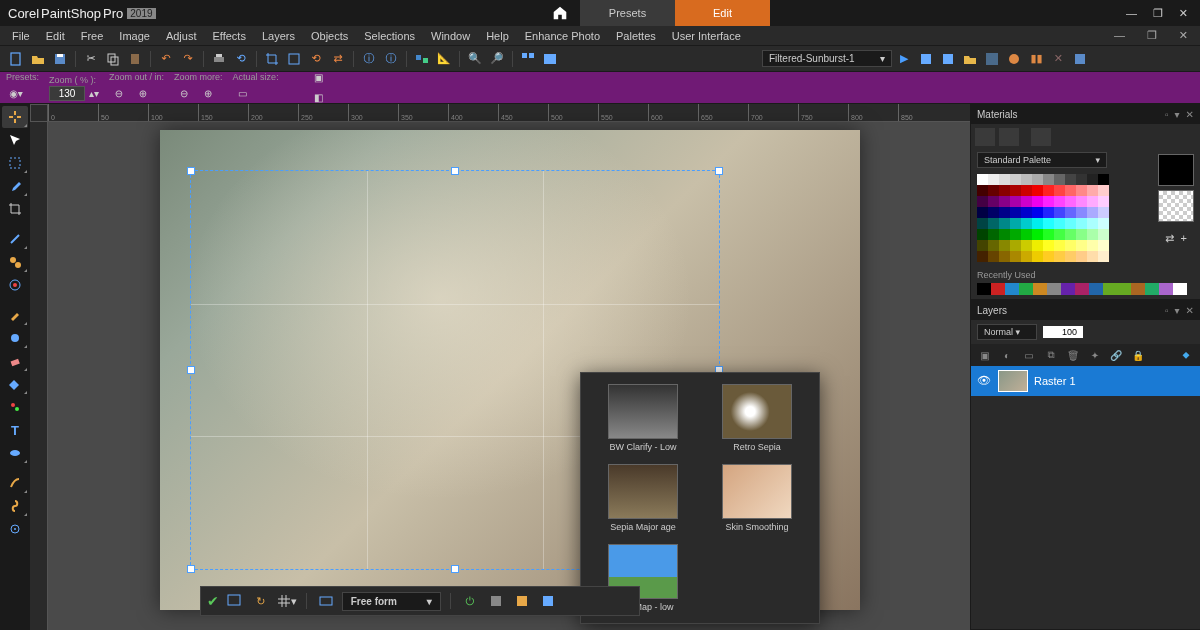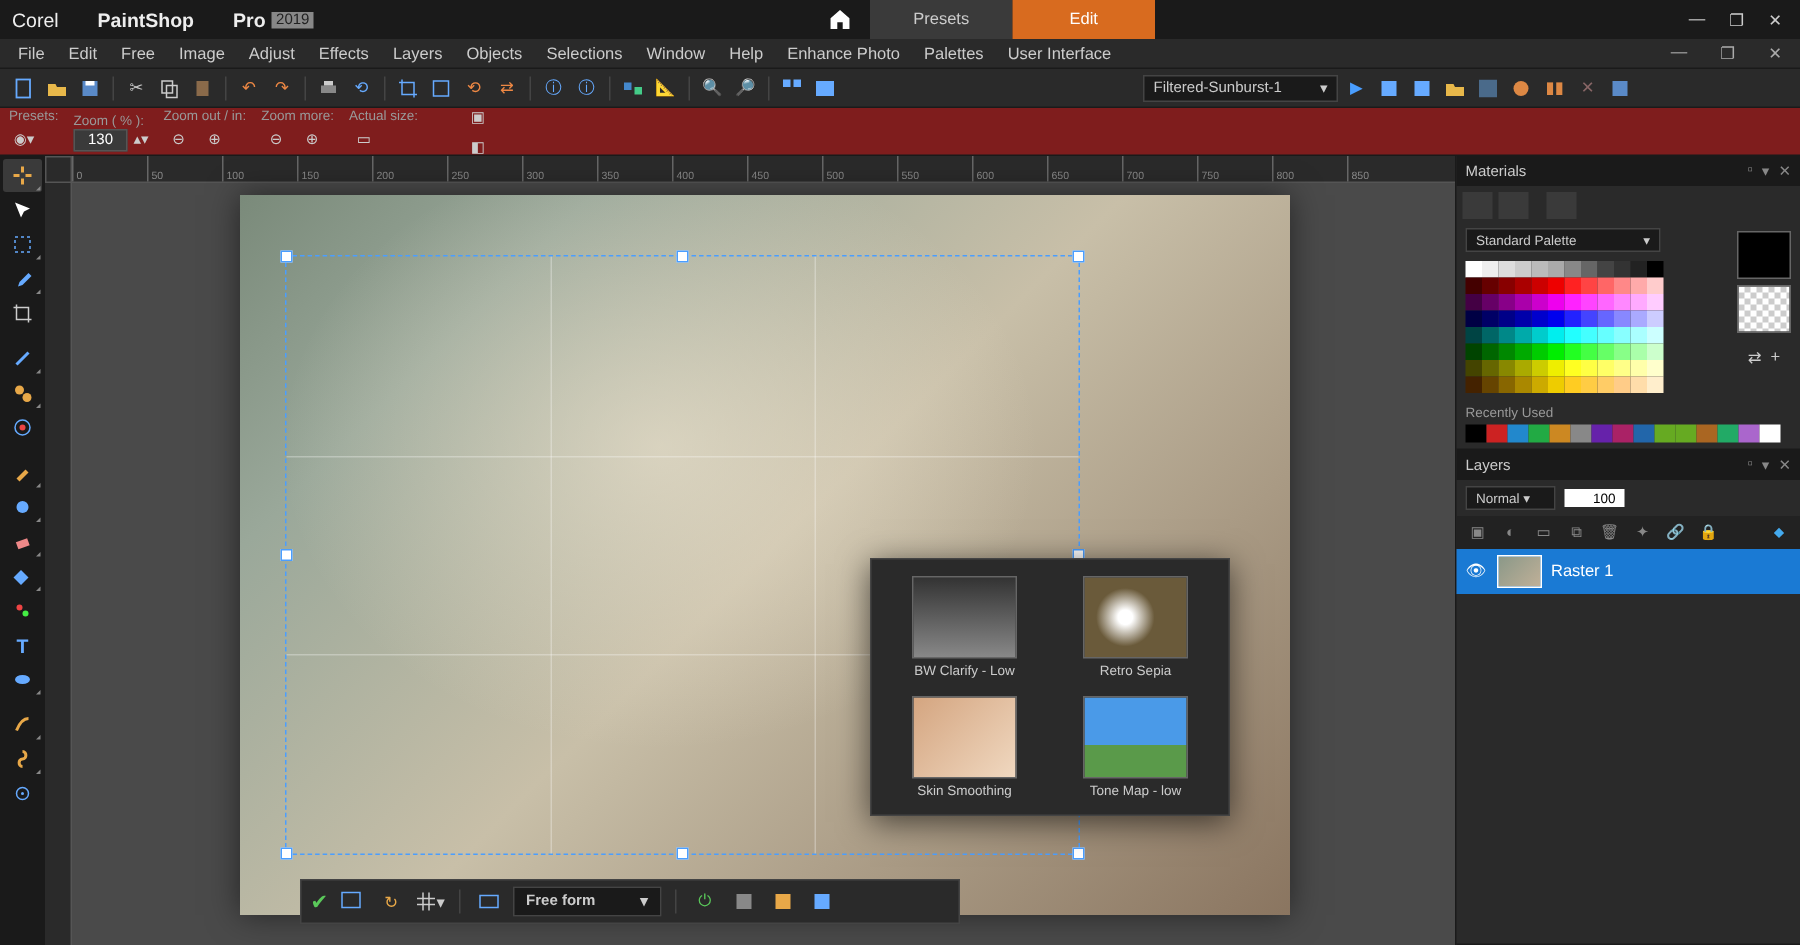--- a/index.html
+++ b/index.html
@@ -2,21 +2,21 @@
 <html><head>
 <meta charset="utf-8">
 <style>
 * { margin:0; padding:0; box-sizing:border-box; font-family:"Segoe UI",Arial,sans-serif; }
 body { width:1200px; height:630px; background:#2a2a2a; color:#ccc; font-size:11px; overflow:hidden; position:relative; }
 
 
 .titlebar { height:26px; background:#1a1a1a; display:flex; align-items:center; padding:0 8px; position:relative; }
 .logo-area { font-size:13px; color:#eee; display:flex; align-items:center; gap:2px; }
 .logo-area .corel { font-weight:300; }
-.logo-area .psp { font-weight:700;margin-left:24px; }
+.logo-area .psp { font-weight:400; }
 .logo-area .year { background:#888; color:#222; padding:0 3px; font-size:10px; margin-left:2px; }
 .mode-tabs { position:absolute; left:540px; top:0; height:26px; display:flex; }
 .mode-tab { width:95px; height:26px; display:flex; align-items:center; justify-content:center; cursor:pointer; }
 .mode-tab.home { width:40px; color:#fff; font-size:16px; }
 .mode-tab.manage { background:#3a3a3a; color:#ccc; }
 .mode-tab.edit { background:#d86b1f; color:#fff; }
 .win-controls { margin-left:auto; display:flex; gap:8px; color:#ccc; font-size:11px; }
 .win-controls span { cursor:pointer; padding:0 4px; }
 
 
@@ -25,21 +25,21 @@
 .menubar .doc-controls { margin-left:auto; display:flex; gap:6px; color:#aaa; }
 
 
 .toolbar1 { height:26px; background:#2a2a2a; display:flex; align-items:center; padding:0 6px; gap:2px; border-bottom:1px solid #1a1a1a; }
 .tb-btn { width:20px; height:20px; display:flex; align-items:center; justify-content:center; cursor:pointer; border-radius:2px; }
 .tb-sep { width:1px; height:16px; background:#444; margin:0 3px; }
 .effect-select { margin-left:200px; background:#1a1a1a; color:#ccc; padding:2px 6px; font-size:10px; border:1px solid #444; width:130px; display:flex; justify-content:space-between; }
 .play-btn { color:#4a9eff; margin:0 6px; }
 
 
-.optionsbar { height:32px; background:#7f1d1d; display:flex; align-items:center; padding:0 6px; gap:10px; border-bottom:1px solid #1a1a1a; font-size:10px; }
+.optionsbar { height:32px; background:#701a75; display:flex; align-items:center; padding:0 6px; gap:10px; border-bottom:1px solid #1a1a1a; font-size:10px; }
 .opt-group { display:flex; flex-direction:column; gap:1px; }
 .opt-group .lbl { font-size:9px; color:#999; }
 .opt-group .ctrls { display:flex; gap:4px; align-items:center; }
 .zoom-input { background:#3a3a3a; color:#fff; padding:1px 4px; font-size:10px; width:36px; text-align:center; border:1px solid #555; }
 
 
 .workarea { position:absolute; top:104px; left:0; right:0; bottom:0; display:flex; }
 
 
 .toolbox { width:30px; background:#1a1a1a; display:flex; flex-direction:column; padding:2px; gap:1px; }
@@ -485,20 +485,24 @@
     </div>
 
     <div class="effect-popup" id="effect-popup">
         <div class="effect-item">
           <div class="effect-thumb bw"></div>
           <div class="effect-label">BW Clarify - Low</div>
         </div>
         <div class="effect-item">
           <div class="effect-thumb flower"></div>
           <div class="effect-label">Retro Sepia</div>
+        </div>
+        <div class="effect-item">
+          <div class="effect-thumb sepia"></div>
+          <div class="effect-label">Sepia Major age</div>
         </div>
         <div class="effect-item">
           <div class="effect-thumb smile"></div>
           <div class="effect-label">Skin Smoothing</div>
         </div>
         <div class="effect-item">
           <div class="effect-thumb sky"></div>
           <div class="effect-label">Tone Map - low</div>
         </div>
       </div>

